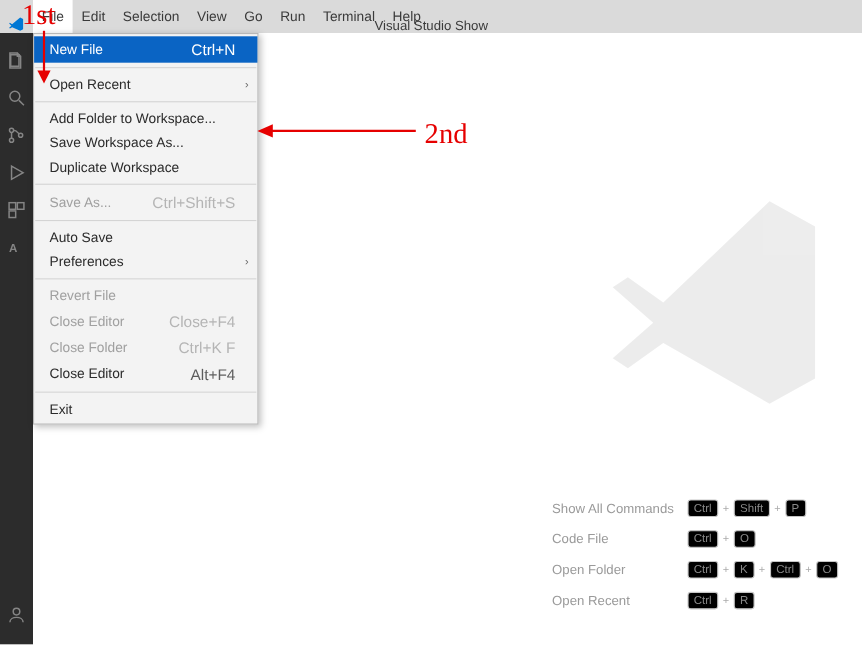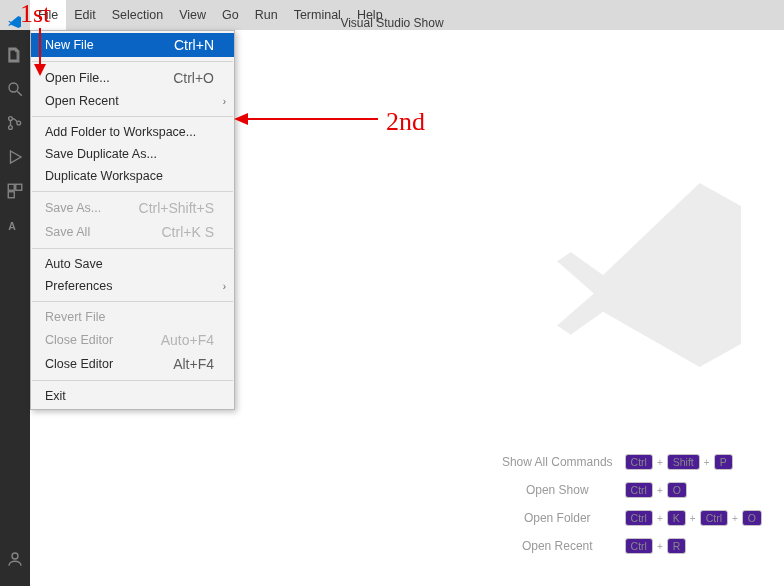--- a/index.html
+++ b/index.html
@@ -95,28 +95,28 @@
     position: absolute;
     right: 22px;
     bottom: 32px;
     display: grid;
     grid-template-columns: auto auto;
     gap: 12px 12px;
     align-items: center;
     color: #9a9a9a;
     font-size: 12px;
   }
-  .shortcuts .label { text-align: center; }
+  .shortcuts .label { text-align: left; }
   .keys { display: flex; gap: 4px; align-items: center; }
   .key {
     border: 1px solid #c5c5c5;
     border-radius: 3px;
     padding: 1px 5px;
     font-size: 10.5px;
-    background: #4c1d95;
+    background: #000000;
     color: #888;
   }
   .plus { color: #aaa; font-size: 10px; }
 
   
   .dropdown {
     position: absolute;
     left: 30px;
     top: 30px;
     width: 205px;
@@ -251,21 +251,21 @@
   </div>
   <div class="shortcuts" id="shortcuts">
       <div class="label">Show All Commands</div>
       <div class="keys">
         <span class="key">Ctrl</span>
         <span class="plus">+</span>
         <span class="key">Shift</span>
         <span class="plus">+</span>
         <span class="key">P</span>
       </div>
-      <div class="label">Open Show</div>
+      <div class="label">Code File</div>
       <div class="keys">
         <span class="key">Ctrl</span>
         <span class="plus">+</span>
         <span class="key">O</span>
       </div>
       <div class="label">Open Folder</div>
       <div class="keys">
         <span class="key">Ctrl</span>
         <span class="plus">+</span>
         <span class="key">K</span>
@@ -283,61 +283,57 @@
     </div>
 </div>
 
 <div class="dropdown" id="dropdown">
     <div class="dd-item highlight">
       <span>New File</span>
       <span class="dd-shortcut">Ctrl+N</span>
     </div>
     <div class="dd-sep"></div>
     <div class="dd-item">
-      <span>Open File...</span>
-      <span class="dd-shortcut">Ctrl+O</span>
-    </div>
-    <div class="dd-item">
       <span>Open Recent</span>
       <span class="submenu-arrow">›</span>
     </div>
     <div class="dd-sep"></div>
     <div class="dd-item">
       <span>Add Folder to Workspace...</span>
     </div>
     <div class="dd-item">
-      <span>Save Duplicate As...</span>
+      <span>Save Workspace As...</span>
     </div>
     <div class="dd-item">
       <span>Duplicate Workspace</span>
     </div>
     <div class="dd-sep"></div>
     <div class="dd-item disabled">
       <span>Save As...</span>
       <span class="dd-shortcut">Ctrl+Shift+S</span>
     </div>
-    <div class="dd-item disabled">
-      <span>Save All</span>
-      <span class="dd-shortcut">Ctrl+K S</span>
-    </div>
     <div class="dd-sep"></div>
     <div class="dd-item">
       <span>Auto Save</span>
     </div>
     <div class="dd-item">
       <span>Preferences</span>
       <span class="submenu-arrow">›</span>
     </div>
     <div class="dd-sep"></div>
     <div class="dd-item disabled">
       <span>Revert File</span>
     </div>
     <div class="dd-item disabled">
       <span>Close Editor</span>
-      <span class="dd-shortcut">Auto+F4</span>
+      <span class="dd-shortcut">Close+F4</span>
+    </div>
+    <div class="dd-item disabled">
+      <span>Close Folder</span>
+      <span class="dd-shortcut">Ctrl+K F</span>
     </div>
     <div class="dd-item">
       <span>Close Editor</span>
       <span class="dd-shortcut">Alt+F4</span>
     </div>
     <div class="dd-sep"></div>
     <div class="dd-item">
       <span>Exit</span>
     </div>
   </div>

